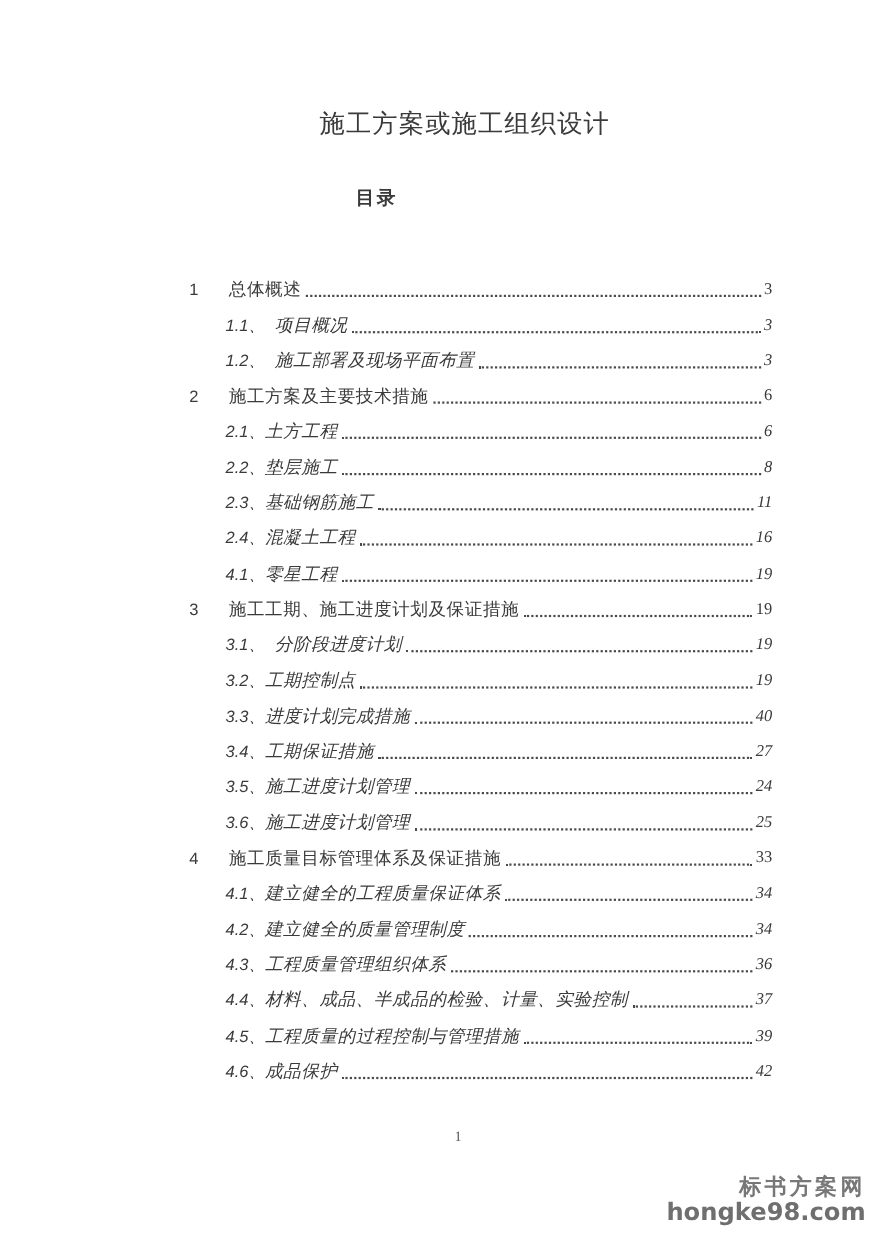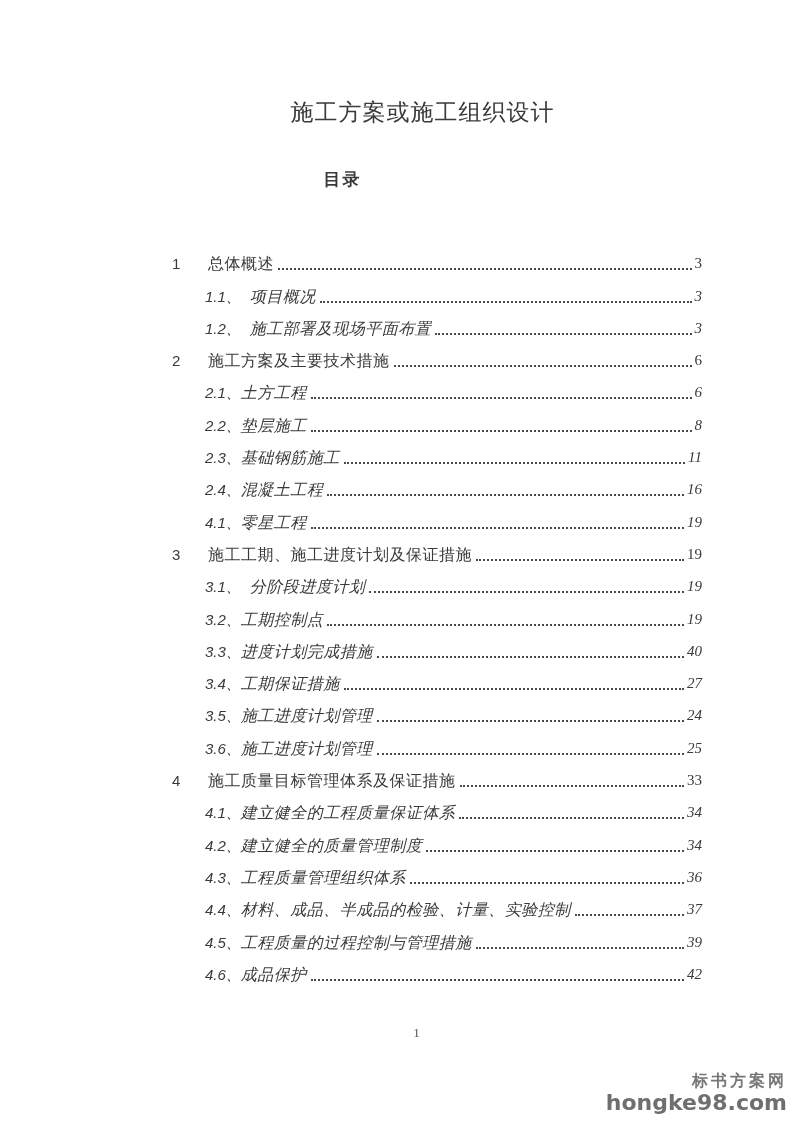--- a/index.html
+++ b/index.html
@@ -63,21 +63,21 @@
     text-align:center;
     font-size:13px; color:#555555;
   }
   .watermark {
     position:absolute; right:6px; bottom:8px;
     text-align:right;
     color:#777777;
     font-family:"DejaVu Sans","Liberation Sans",sans-serif;
   }
   .wm-name {
-    font-size:16px; font-weight:bold; letter-spacing:3px;
+    font-size:20px; font-weight:bold; letter-spacing:3px;
   }
   .wm-url {
     font-size:22px; font-weight:bold; letter-spacing:0px;
     color:#6f6f6f; line-height:22px;margin-left:21px;
   }
 </style>
 </head>
 <body>
 
 <div class="page">

